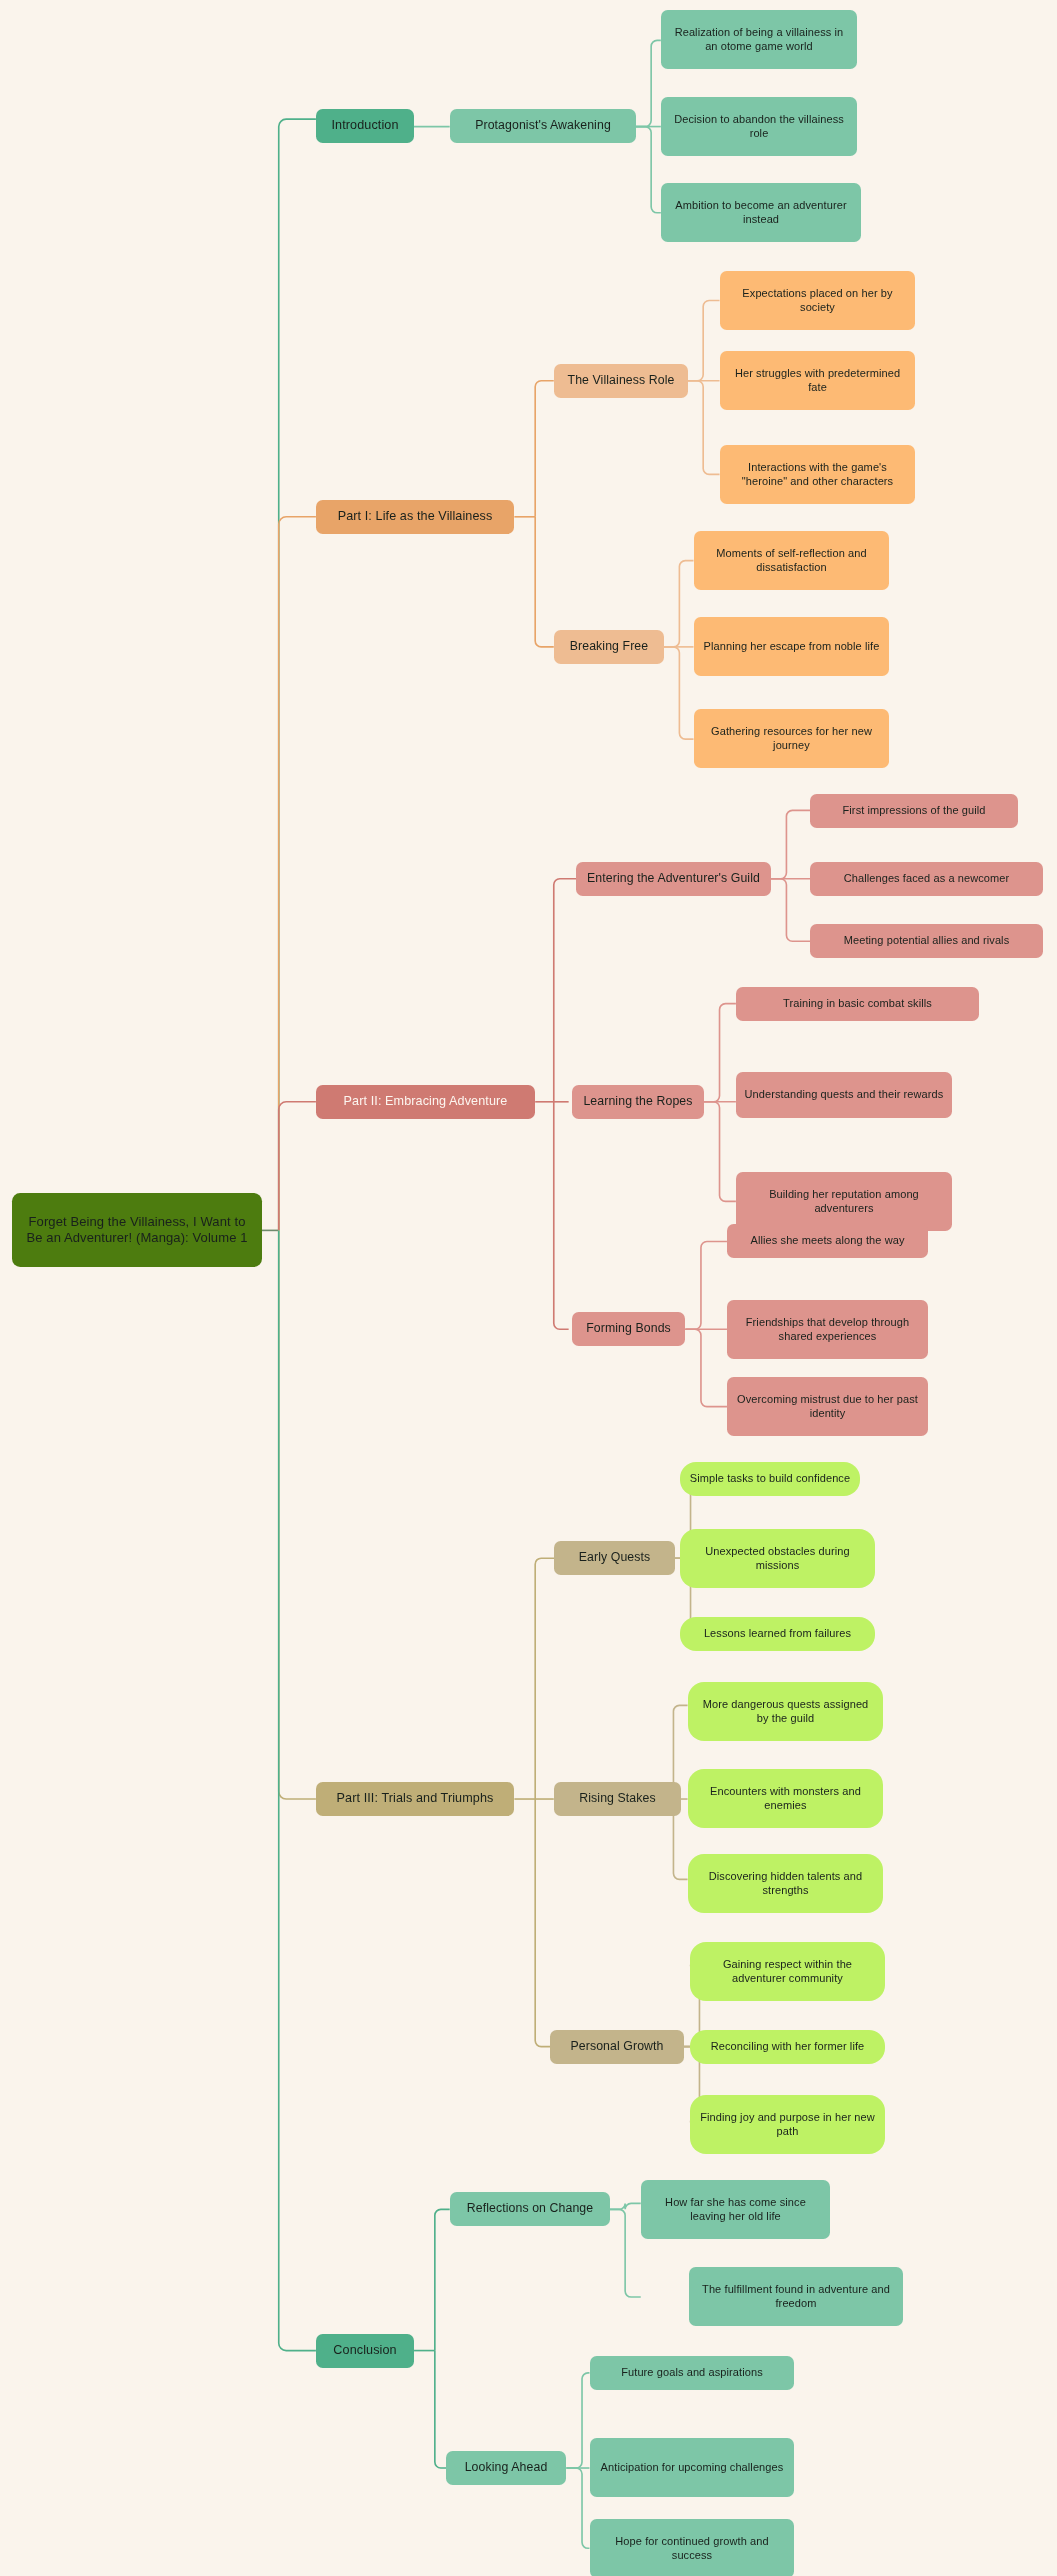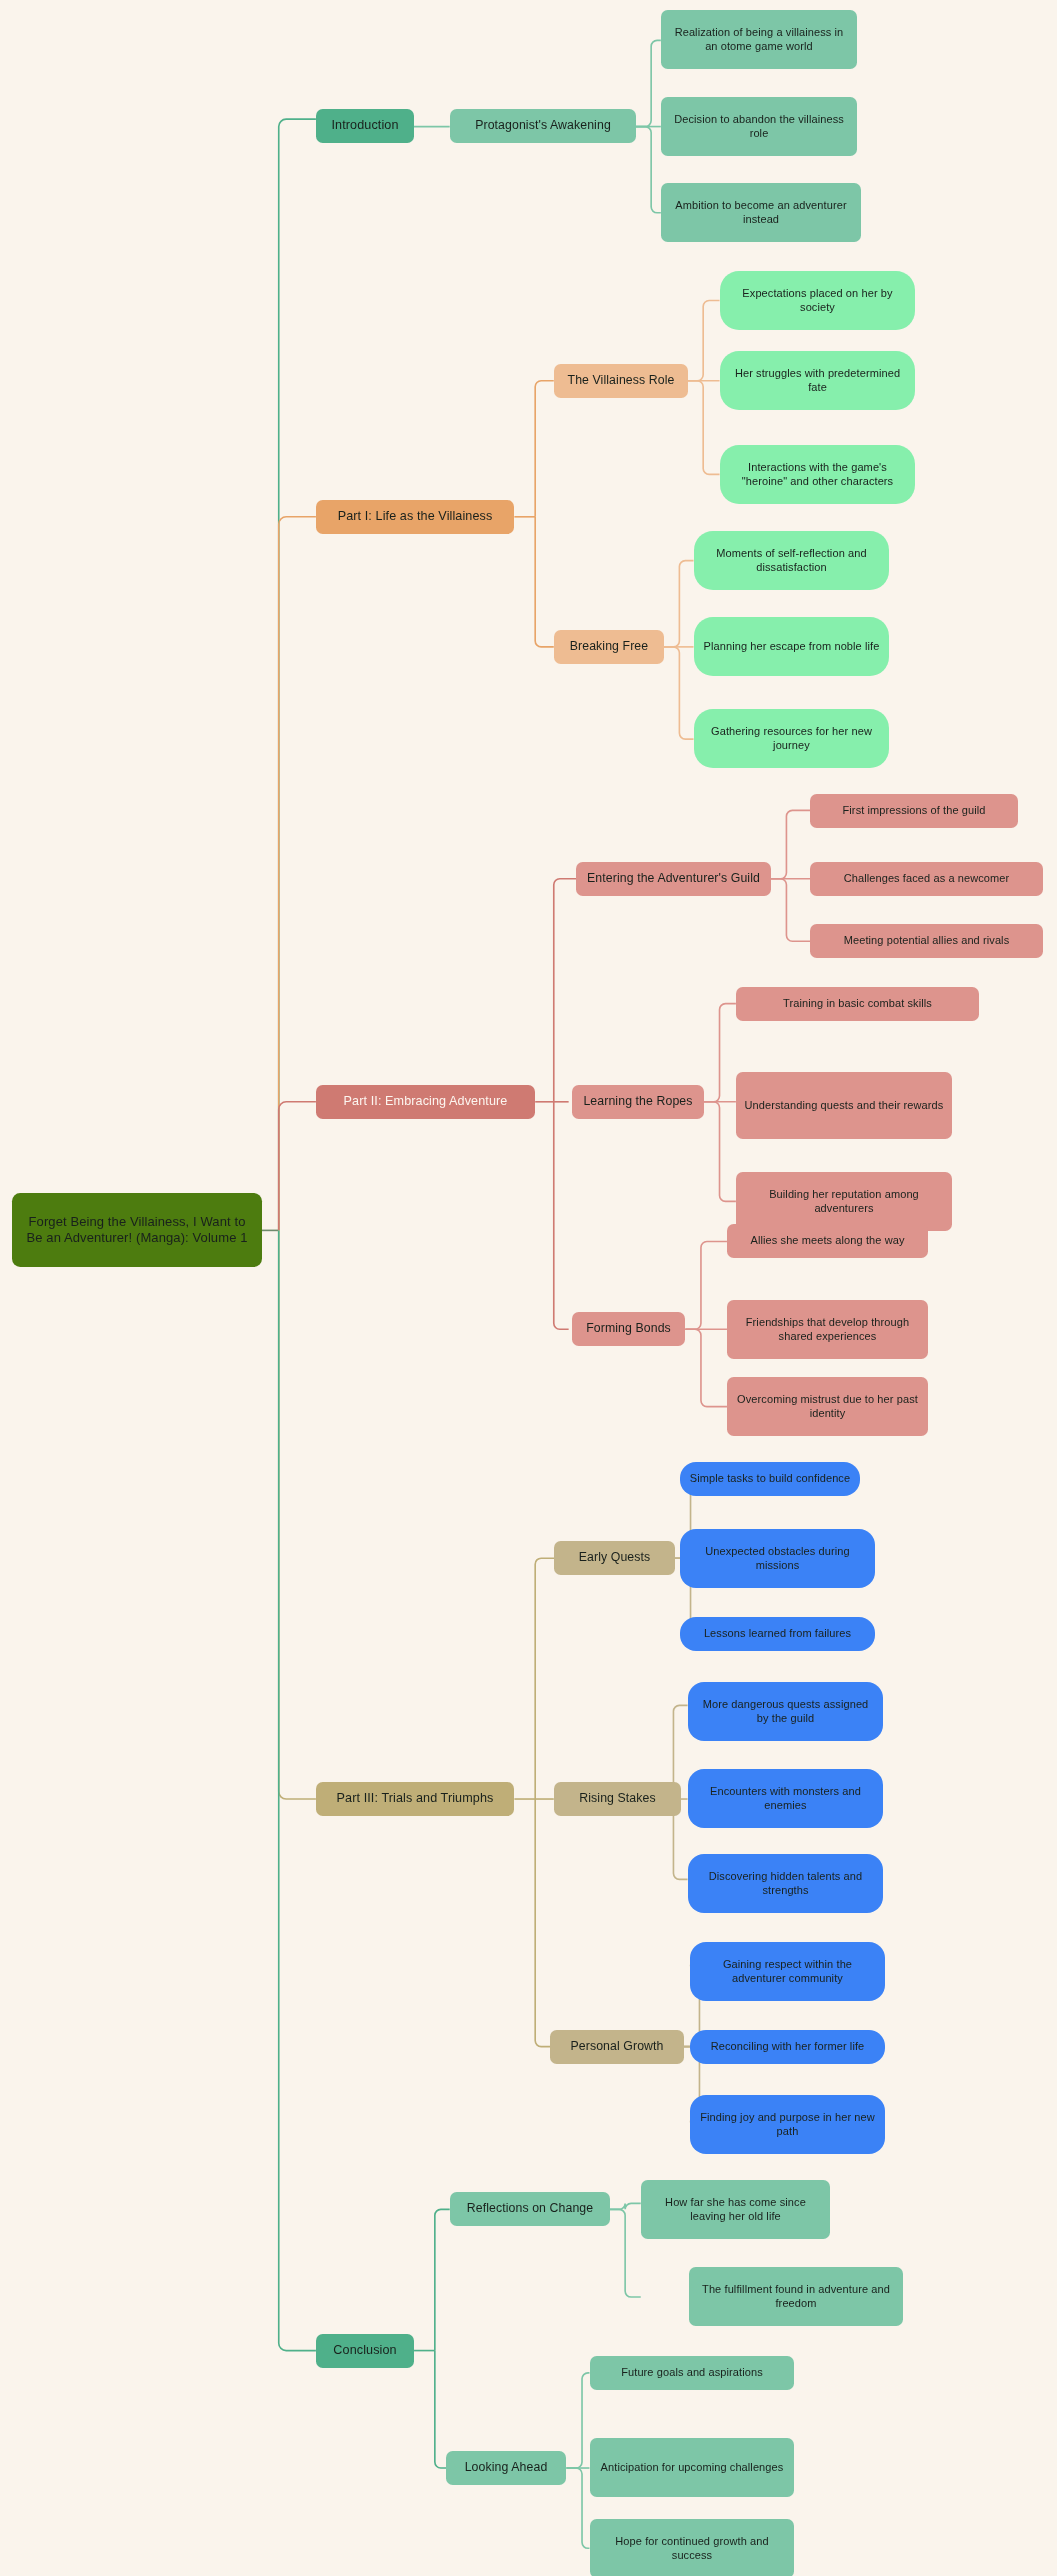--- a/index.html
+++ b/index.html
@@ -28,29 +28,29 @@
   .lv3{font-size:11px;}
 
   
   .c-green-root{background:#4d7c0f;}
   .c-green-1{background:#4fb08a;}
   .c-green-2{background:#7dc6a7;}
   .c-green-3{background:#7dc6a7;}
 
   .c-orange-1{background:#e8a468;}
   .c-orange-2{background:#eebc92;}
-  .c-orange-3{background:#86efac;border-radius:19px;}
+  .c-orange-3{background:#fdba74;}
 
   .c-red-1{background:#cf7a72;color:#fdf6f0;}
   .c-red-2{background:#dd948d;}
   .c-red-3{background:#dd948d;}
 
   .c-olive-1{background:#bfae77;}
   .c-olive-2{background:#c3b48b;}
-  .c-olive-3{background:#3b82f6;border-radius:16px;}
+  .c-olive-3{background:#bef264;border-radius:16px;}
 </style>
 </head>
 <body>
 
 <div id="mind-map">
 
   <svg class="links" viewBox="0 0 1422 3465">
     <g fill="none" stroke-width="2.2">
 
       <path stroke="#6f8a6c" d="M352,1655 H375"></path>
@@ -158,21 +158,21 @@
 
   <div class="node lv2 c-red-2" style="left:576px;top:862px;width:195px;height:34px;">Entering the Adventurer's Guild</div>
 
   <div class="node lv3 c-red-3" style="left:810px;top:794px;width:208px;height:34px;">First impressions of the guild</div>
   <div class="node lv3 c-red-3" style="left:810px;top:862px;width:233px;height:34px;">Challenges faced as a newcomer</div>
   <div class="node lv3 c-red-3" style="left:810px;top:924px;width:233px;height:34px;">Meeting potential allies and rivals</div>
 
   <div class="node lv2 c-red-2" style="left:572px;top:1085px;width:132px;height:34px;">Learning the Ropes</div>
 
   <div class="node lv3 c-red-3" style="left:736px;top:987px;width:243px;height:34px;">Training in basic combat skills</div>
-  <div class="node lv3 c-red-3" style="left:736px;top:1072px;width:216px;height:67px;">Understanding quests and their rewards</div>
+  <div class="node lv3 c-red-3" style="left:736px;top:1072px;width:216px;height:46px;">Understanding quests and their rewards</div>
   <div class="node lv3 c-red-3" style="left:736px;top:1172px;width:216px;height:59px;">Building her reputation among adventurers</div>
 
   <div class="node lv2 c-red-2" style="left:572px;top:1312px;width:113px;height:34px;">Forming Bonds</div>
 
   <div class="node lv3 c-red-3" style="left:727px;top:1224px;width:201px;height:34px;">Allies she meets along the way</div>
   <div class="node lv3 c-red-3" style="left:727px;top:1300px;width:201px;height:59px;">Friendships that develop through shared experiences</div>
   <div class="node lv3 c-red-3" style="left:727px;top:1377px;width:201px;height:59px;">Overcoming mistrust due to her past identity</div>
 
   <div class="node lv1 c-olive-1" style="left:316px;top:1782px;width:198px;height:34px;">Part III: Trials and Triumphs</div>
 

